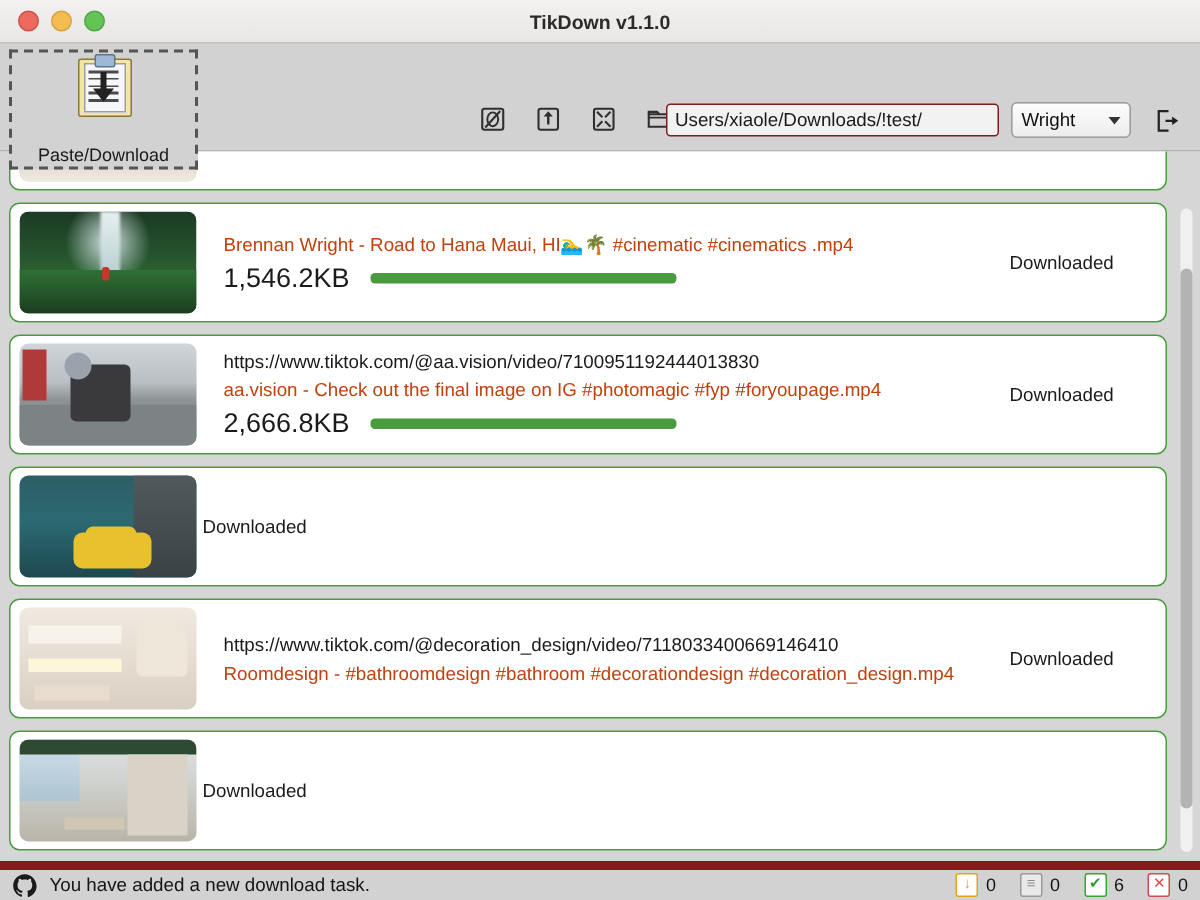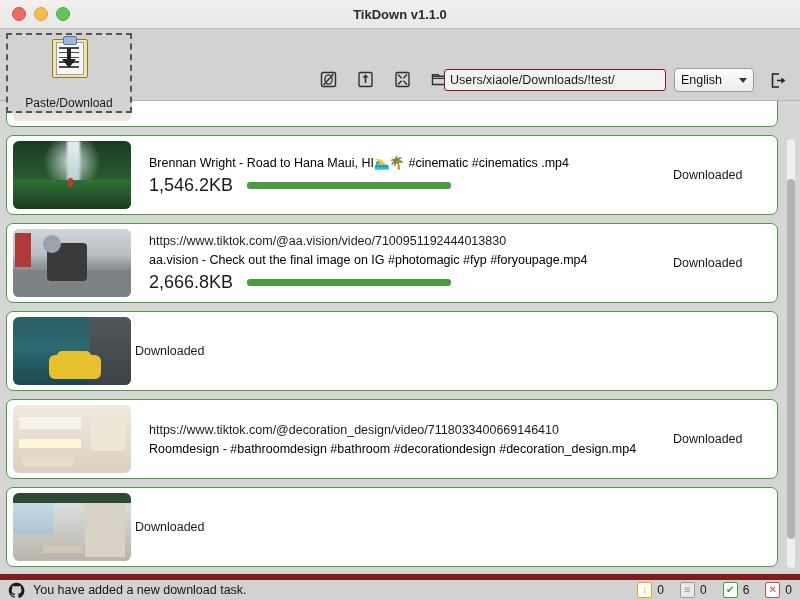--- a/index.html
+++ b/index.html
@@ -186,21 +186,21 @@
     background:#333;
   }
   .meta {
     flex: 1 1 auto;
     padding-left: 18px;
     min-width: 0;
     display: flex; flex-direction: column;
     gap: 5px;
   }
   .url { font-size: 12.5px; color: #1b1b1b; white-space: nowrap; overflow: hidden; }
-  .name { font-size: 12.5px; color: #000000; white-space: nowrap; overflow: hidden; }
+  .name { font-size: 12.5px; color: #c2410c; white-space: nowrap; overflow: hidden; }
   .sizeline { display: flex; align-items: center; gap: 14px; }
   .size { font-size: 18px; color: #1b1b1b; min-width: 66px; }
   .pbar {
     width: 204px; height: 7px;
     background: #4a9a3f;
     border-radius: 3px;
   }
   .status {
     flex: 0 0 auto;
     width: 96px;
@@ -316,21 +316,21 @@
           <path d="M2.5 6.2 L2.5 14.5 L16.5 14.5 L16.5 6.2 Z" fill="none" stroke="#2f2f2f" stroke-width="1.4"></path>
           <path d="M2.5 6.2 L2.5 4.6 L8 4.6 L9.6 6.2" fill="none" stroke="#2f2f2f" stroke-width="1.4"></path>
           <line x1="2.5" y1="8.4" x2="16.5" y2="8.4" stroke="#2f2f2f" stroke-width="1.2"></line>
         </svg>
       </div>
     </div>
 
     <div class="path-field" title="Download folder">Users/xiaole/Downloads/!test/</div>
 
     <div class="lang-select">
-      <span>English</span>
+      <span>Wright</span>
       <span class="chev"></span>
     </div>
 
     <div class="exit-btn">
       <svg width="19" height="19" viewBox="0 0 19 19">
         <path d="M11 3 L4.5 3 L4.5 16 L11 16" fill="none" stroke="#222" stroke-width="1.5"></path>
         <line x1="9" y1="9.5" x2="16" y2="9.5" stroke="#222" stroke-width="1.5"></line>
         <polygon points="17.5,9.5 13.4,6.6 13.4,12.4" fill="#222"></polygon>
       </svg>
     </div>

